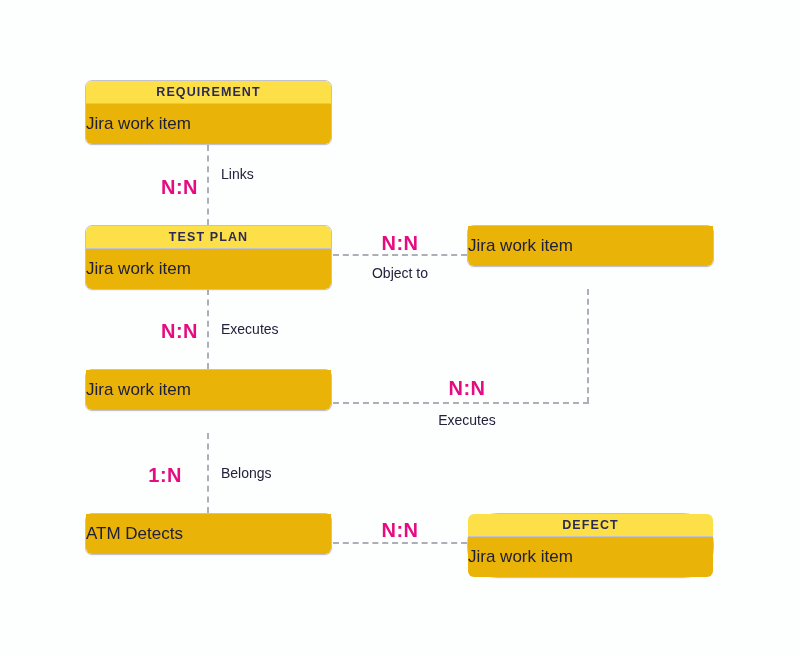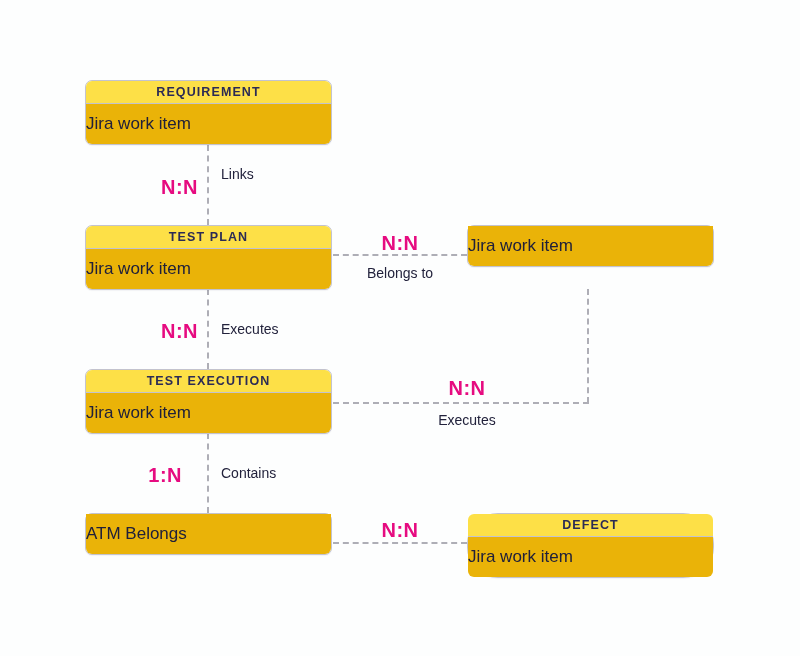--- a/index.html
+++ b/index.html
@@ -42,30 +42,30 @@
   <div class="vline" style="left:207px;top:289px;height:80px;"></div>
   <div class="vline" style="left:587px;top:289px;height:114px;"></div>
   <div class="hline" style="left:333px;top:402px;width:256px;"></div>
   <div class="vline" style="left:207px;top:433px;height:80px;"></div>
   <div class="hline" style="left:333px;top:542px;width:134px;"></div>
 
   <span class="lbl card right-align" style="left:140px;top:176px;width:58px;">N:N</span>
   <span class="lbl relname" style="left:221px;top:166px;">Links</span>
 
   <span class="lbl card center" style="left:331px;top:232px;width:138px;">N:N</span>
-  <span class="lbl relname center" style="left:331px;top:265px;width:138px;">Belongs to</span>
+  <span class="lbl relname center" style="left:331px;top:265px;width:138px;">Object to</span>
 
   <span class="lbl card right-align" style="left:140px;top:320px;width:58px;">N:N</span>
   <span class="lbl relname" style="left:221px;top:321px;">Executes</span>
 
   <span class="lbl card center" style="left:397px;top:377px;width:140px;">N:N</span>
   <span class="lbl relname center" style="left:397px;top:412px;width:140px;">Executes</span>
 
   <span class="lbl card right-align" style="left:124px;top:464px;width:58px;">1:N</span>
-  <span class="lbl relname" style="left:221px;top:465px;">Contains</span>
+  <span class="lbl relname" style="left:221px;top:465px;">Belongs</span>
 
   <span class="lbl card center" style="left:331px;top:519px;width:138px;">N:N</span>
 
   <div class="entity" style="left:85px;top:80px;">
     <div class="entity-header">
       <span>REQUIREMENT</span>
     </div>
     <div class="entity-body">
       <span>Jira work item</span>
     </div>
@@ -80,31 +80,28 @@
     </div>
   </div>
 
   <div class="entity" style="left:467px;top:225px;">
     <div class="entity-body">
       <span>Jira work item</span>
     </div>
   </div>
 
   <div class="entity" style="left:85px;top:369px;">
-    <div class="entity-header">
-      <span>TEST EXECUTION</span>
-    </div>
     <div class="entity-body">
       <span>Jira work item</span>
     </div>
   </div>
 
   <div class="entity" style="left:85px;top:513px;">
     <div class="entity-body">
-      <span>ATM Belongs</span>
+      <span>ATM Detects</span>
     </div>
   </div>
 
   <div class="entity" style="left:467px;top:513px;border-radius:31px;">
     <div class="entity-header">
       <span>DEFECT</span>
     </div>
     <div class="entity-body">
       <span>Jira work item</span>
     </div>

